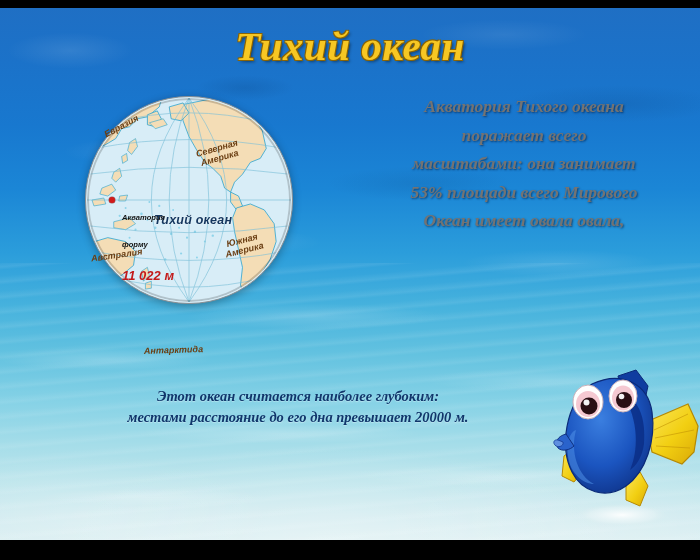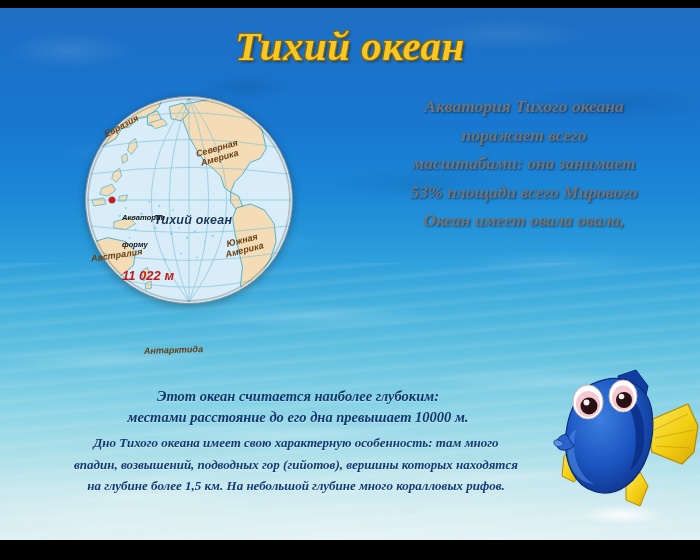--- a/index.html
+++ b/index.html
@@ -375,28 +375,23 @@
   <div id="right-text">
     <span class="ln">Акватория Тихого океана</span>
     <span class="ln">поражает всего</span>
     <span class="ln">масштабами: она занимает</span>
     <span class="ln">53% площади всего Мирового</span>
     <span class="ln">Океан имеет овала овала,</span>
   </div>
 
   <div id="mid-text">
     <span class="ln">Этот океан считается наиболее глубоким:</span>
-    <span class="ln">местами расстояние до его дна превышает 10000 м.</span>
+    <span class="ln">местами расстояние до его дна превышает 20000 м.</span>
   </div>
 
-  <div id="bottom-text">
-    <span class="ln">Дно Тихого океана имеет свою характерную особенность: там много</span>
-    <span class="ln">впадин, возвышений, подводных гор (гийотов), вершины которых находятся</span>
-    <span class="ln">на глубине более 1,5 км. На небольшой глубине много коралловых рифов.</span>
-  </div>
 
   <div id="fish">
     <svg viewBox="0 0 152 178" xmlns="http://www.w3.org/2000/svg">
       <defs>
         <radialGradient id="bodyGrad" cx="40%" cy="35%" r="75%">
           <stop offset="0%" stop-color="#3b7fe0"></stop>
           <stop offset="55%" stop-color="#1b55c0"></stop>
           <stop offset="100%" stop-color="#0d2f83"></stop>
         </radialGradient>
         <linearGradient id="finGrad" x1="0" y1="0" x2="1" y2="1">

